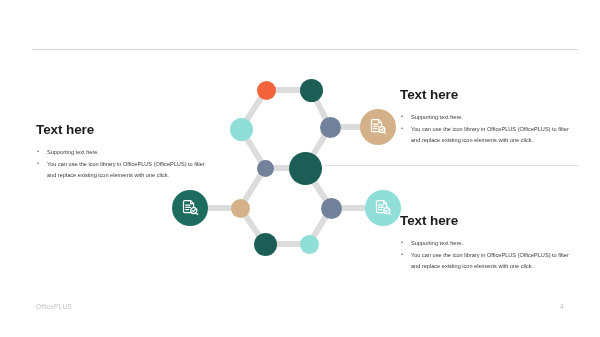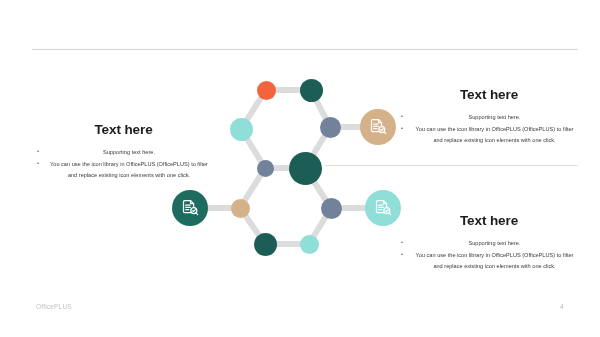--- a/index.html
+++ b/index.html
@@ -36,21 +36,20 @@
     left: 325px;
     top: 165px;
     width: 253px;
     height: 1px;
     background: #dedfe1;
   }
 
   
   .textblock {
     position: absolute;
-    text-align: center;
   }
   .tb-left  { left: 36px;  top: 123px; width: 175px; }
   .tb-tr    { left: 400px; top: 88px;  width: 178px; }
   .tb-br    { left: 400px; top: 214px; width: 178px; }
 
   .tb-title {
     font-size: 13.5px;
     font-weight: bold;
     color: #1c1c1c;
     letter-spacing: -0.1px;

